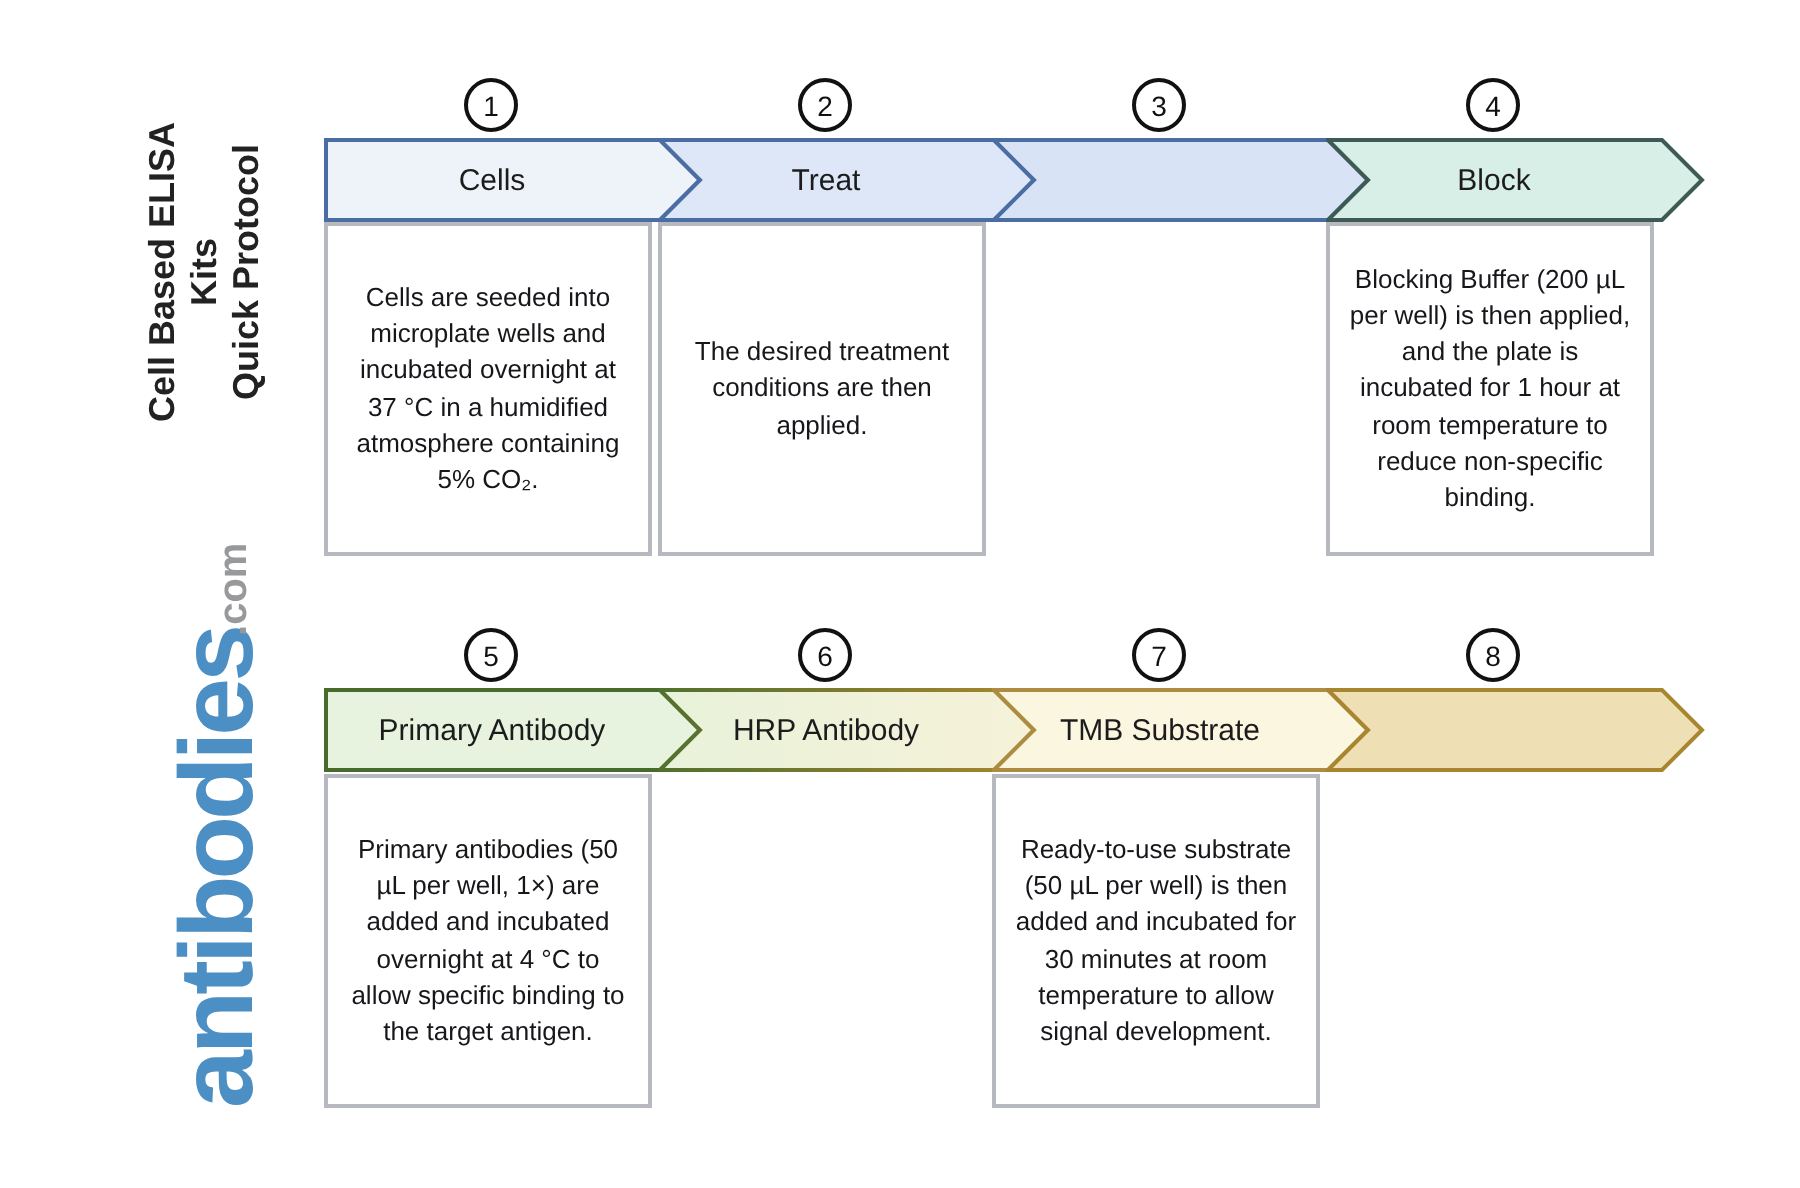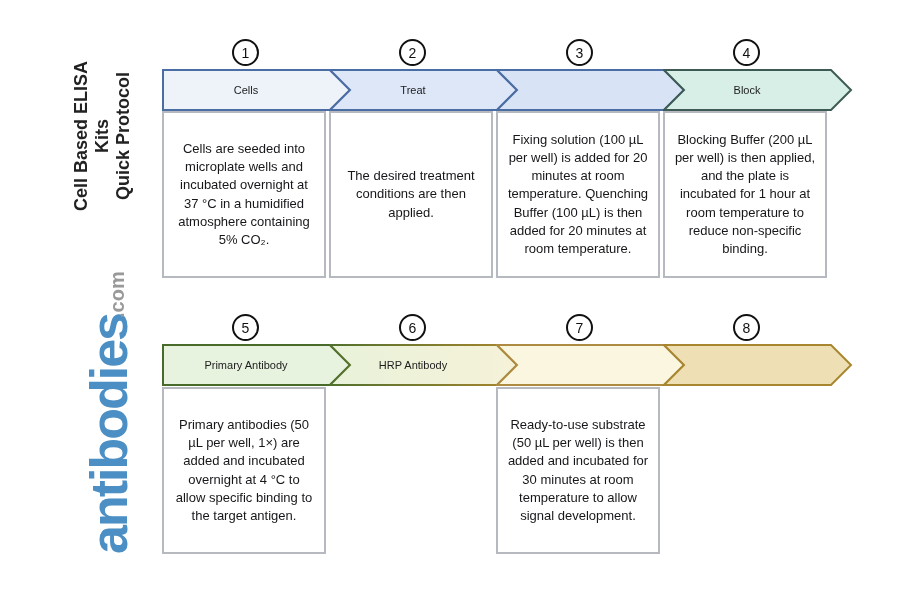--- a/index.html
+++ b/index.html
@@ -24,21 +24,21 @@
     border:2.4px solid #111111; border-radius:50%; background:#ffffff;
     display:flex; align-items:center; justify-content:center;
     font-size:14px; color:#111111;
   }
 
   
   .arrow-svg { position:absolute; width:190px; height:44px; }
   .arrow-label {
     position:absolute; width:168px; height:40px;
     display:flex; align-items:center; justify-content:center;
-    font-size:11px; color:#1c1c1c;
+    font-size:15px; color:#1c1c1c;
   }
 
   
   .desc-box {
     position:absolute; width:164px; height:167px; box-sizing:border-box;
     border:2px solid #b6bac0; background:#ffffff;
     display:flex; align-items:center; justify-content:center;
     text-align:center; font-size:13px; line-height:1.4; color:#17171b;
     padding:6px 8px;
   }
@@ -93,23 +93,20 @@
   <div class="arrow-label c0 r1-label">Cells</div>
   <div class="arrow-label c1 r1-label">Treat</div>
   <div class="arrow-label c3 r1-label">Block</div>
 
   <div class="desc-box c0 r1-box">
     <span>Cells are seeded into microplate wells and incubated overnight at 37 °C in a humidified atmosphere containing 5% CO₂.</span>
   </div>
   <div class="desc-box c1 r1-box">
     <span>The desired treatment conditions are then applied.</span>
   </div>
-  <div class="desc-box c2 r1-box">
-    <span>Fixing solution (100 µL per well) is added for 20 minutes at room temperature. Quenching Buffer (100 µL) is then added for 20 minutes at room temperature.</span>
-  </div>
   <div class="desc-box c3 r1-box">
     <span>Blocking Buffer (200 µL per well) is then applied, and the plate is incubated for 1 hour at room temperature to reduce non-specific binding.</span>
   </div>
 
   <div class="circle circ0 r2-circle">
     <span>5</span>
   </div>
   <div class="circle circ1 r2-circle">
     <span>6</span>
   </div>
@@ -138,20 +135,21 @@
   </svg>
   <svg class="arrow-svg c2 r2-arrow" viewBox="0 0 190 44">
     <polygon points="1,2 168,2 188,22 168,42 1,42 21,22" stroke-width="2" fill="#faf6df" stroke="#ad8c42"></polygon>
   </svg>
   <svg class="arrow-svg c3 r2-arrow" viewBox="0 0 190 44">
     <polygon points="1,2 168,2 188,22 168,42 1,42 21,22" stroke-width="2" fill="#eee0b4" stroke="#a8862f"></polygon>
   </svg>
 
   <div class="arrow-label c1 r2-label">HRP Antibody</div>
   <div class="arrow-label c0 r2-label">Primary Antibody</div>
+  <div class="arrow-label c2 r2-label">TMB Substrate</div>
 
   <div class="desc-box c0 r2-box">
     <span>Primary antibodies (50 µL per well, 1×) are added and incubated overnight at 4 °C to allow specific binding to the target antigen.</span>
   </div>
   <div class="desc-box c2 r2-box">
     <span>Ready-to-use substrate (50 µL per well) is then added and incubated for 30 minutes at room temperature to allow signal development.</span>
   </div>
 
 </div>
 

